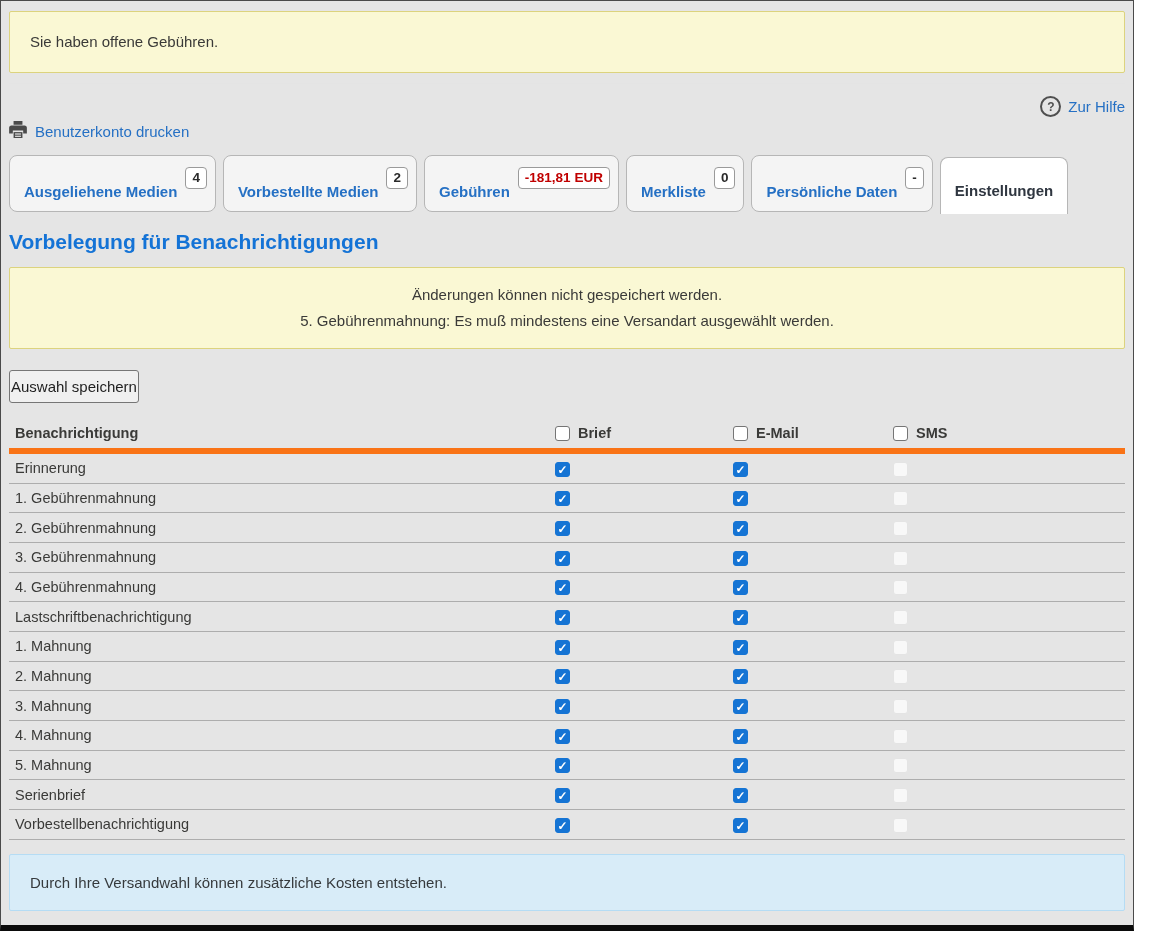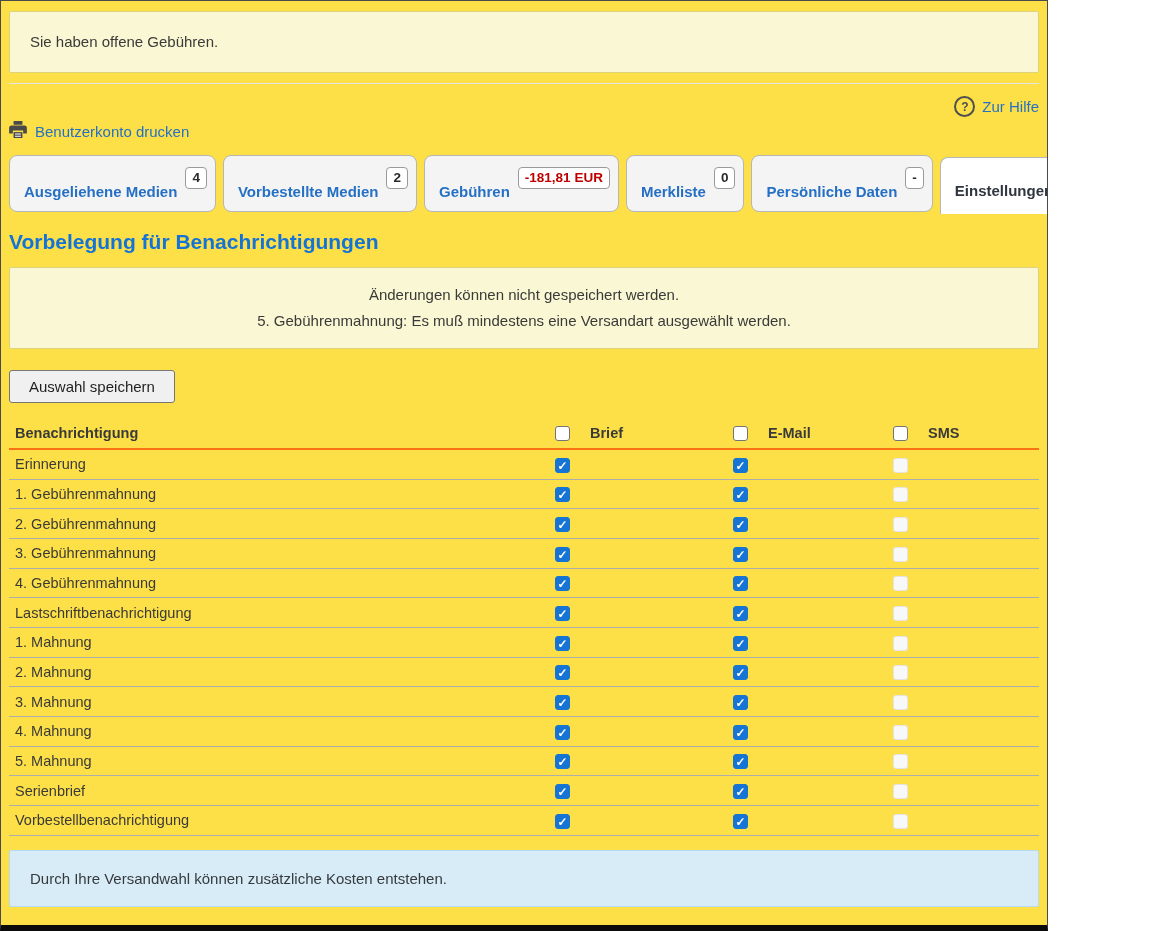--- a/index.html
+++ b/index.html
@@ -1,21 +1,21 @@
 <!DOCTYPE html>
 <html><head>
 <meta charset="utf-8">
 <style>
   html,body { margin:0; padding:0; background:#ffffff; }
   body { font-family:"Liberation Sans", sans-serif; color:#3a3a38; }
 
   .page {
-    width:1048px; height:931px; box-sizing:border-box;
+    width:1134px; height:931px; box-sizing:border-box;
     border:1px solid #4a4a4a; border-bottom:6px solid #0b0b0b;
-    padding:0 8px; overflow:hidden; background:#fde047; position:relative;
+    padding:0 8px; overflow:hidden; background:#e5e5e5; position:relative;
   }
 
   
   .alert-yellow {
     background:#FAF8D4; border:1px solid #DCD37E; border-radius:2px;
     padding:17px 20px; font-size:15px; color:#3a3a38; margin-top:10px;
   }
   .alert-yellow .line { line-height:26px; }
 
   .divider { border-top:1px solid #e4e4e4; margin-top:10px; }
@@ -58,33 +58,33 @@
   .page-title { color:#1473D6; font-size:21px; font-weight:bold; margin-top:18px; }
 
   .warning-box {
     background:#FAF8D4; border:1px solid #DCD37E; border-radius:2px;
     padding:14px 20px; font-size:15px; margin-top:13px;text-align:center;
   }
   .warning-box .line { line-height:26px; }
 
   .btn {
     background:#f0f0f0; border:1px solid #767676; border-radius:3px;
-    padding:7px 19px; font-size:15px; color:#1f1f1f;
+    padding:7px 1px; font-size:15px; color:#1f1f1f;
     font-family:"Liberation Sans", sans-serif; cursor:pointer; display:inline-block;
   }
   .btn-top { margin-top:21px; }
 
   
   table.notif { width:100%; border-collapse:collapse; margin-top:18px; font-size:14.5px; color:#3a3a38; }
   table.notif th {
-    text-align:left; font-weight:bold; border-bottom:2px solid #f97316;
+    text-align:left; font-weight:bold; border-bottom:6px solid #f97316;
     padding:4px 0 7px 6px;
   }
   table.notif td { border-bottom:1px solid #adadad; padding:6px 0 6px 6px; height:16px; }
-  .colhead { display:flex; align-items:center; gap:20px;text-align:right; }
+  .colhead { display:flex; align-items:center; gap:8px;text-align:right; }
 
   
   .cb {
     display:inline-block; width:15px; height:15px; border-radius:3px;
     box-sizing:border-box; vertical-align:middle; text-align:center;
   }
   .cb.unchecked { background:#fff; border:1px solid #757575; cursor:pointer; }
   .cb.checked {
     background:#1574D4; border:1px solid #1574D4; color:#fff;
     font-size:12px; font-weight:bold; line-height:14px; cursor:pointer;

